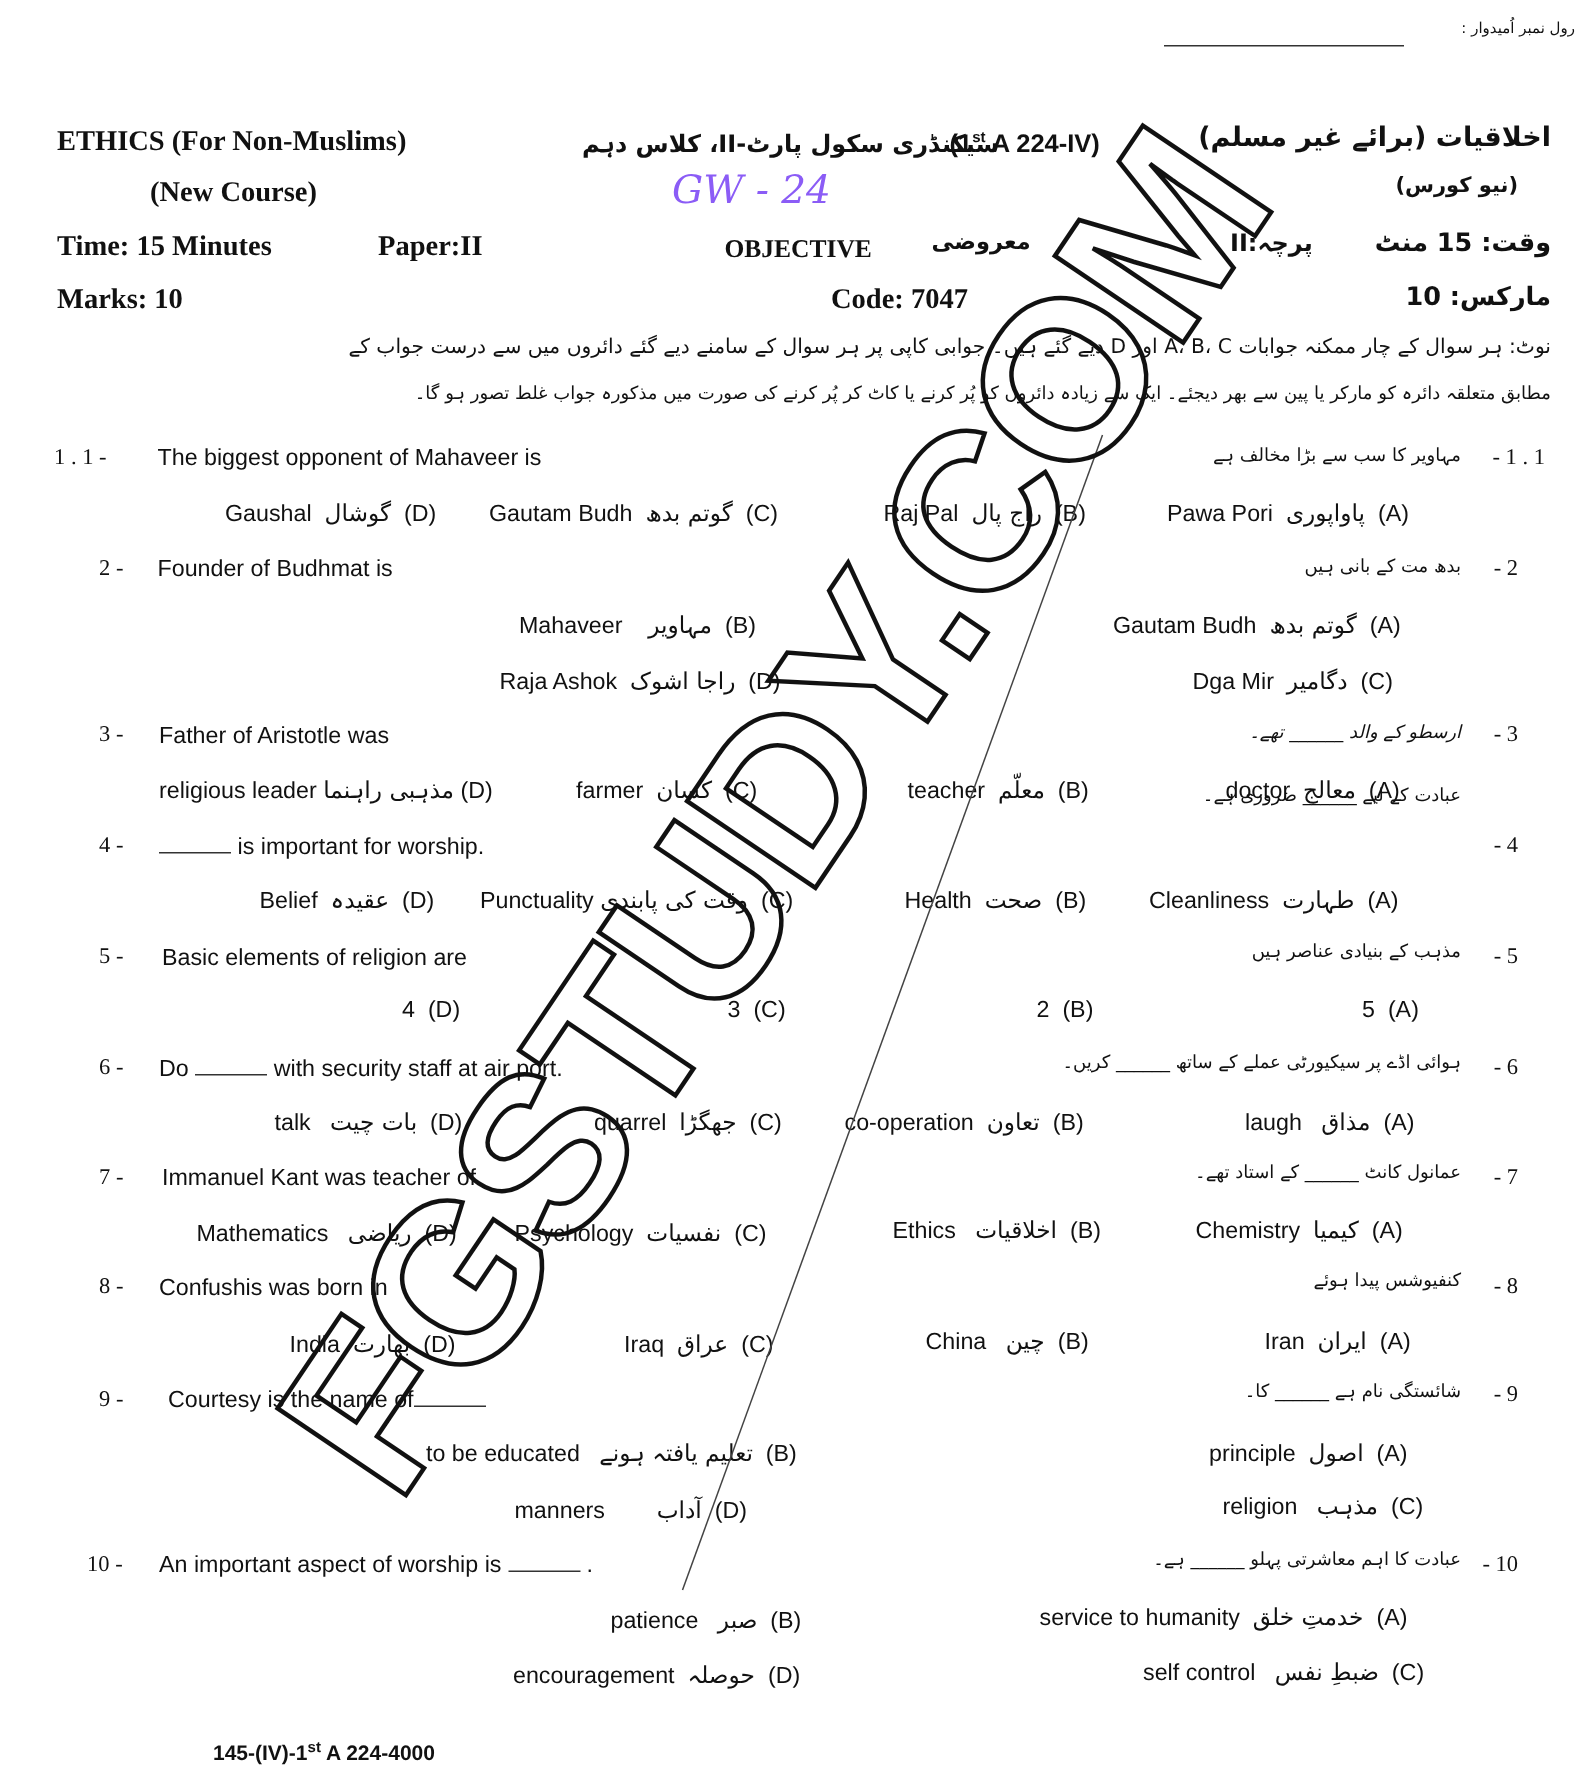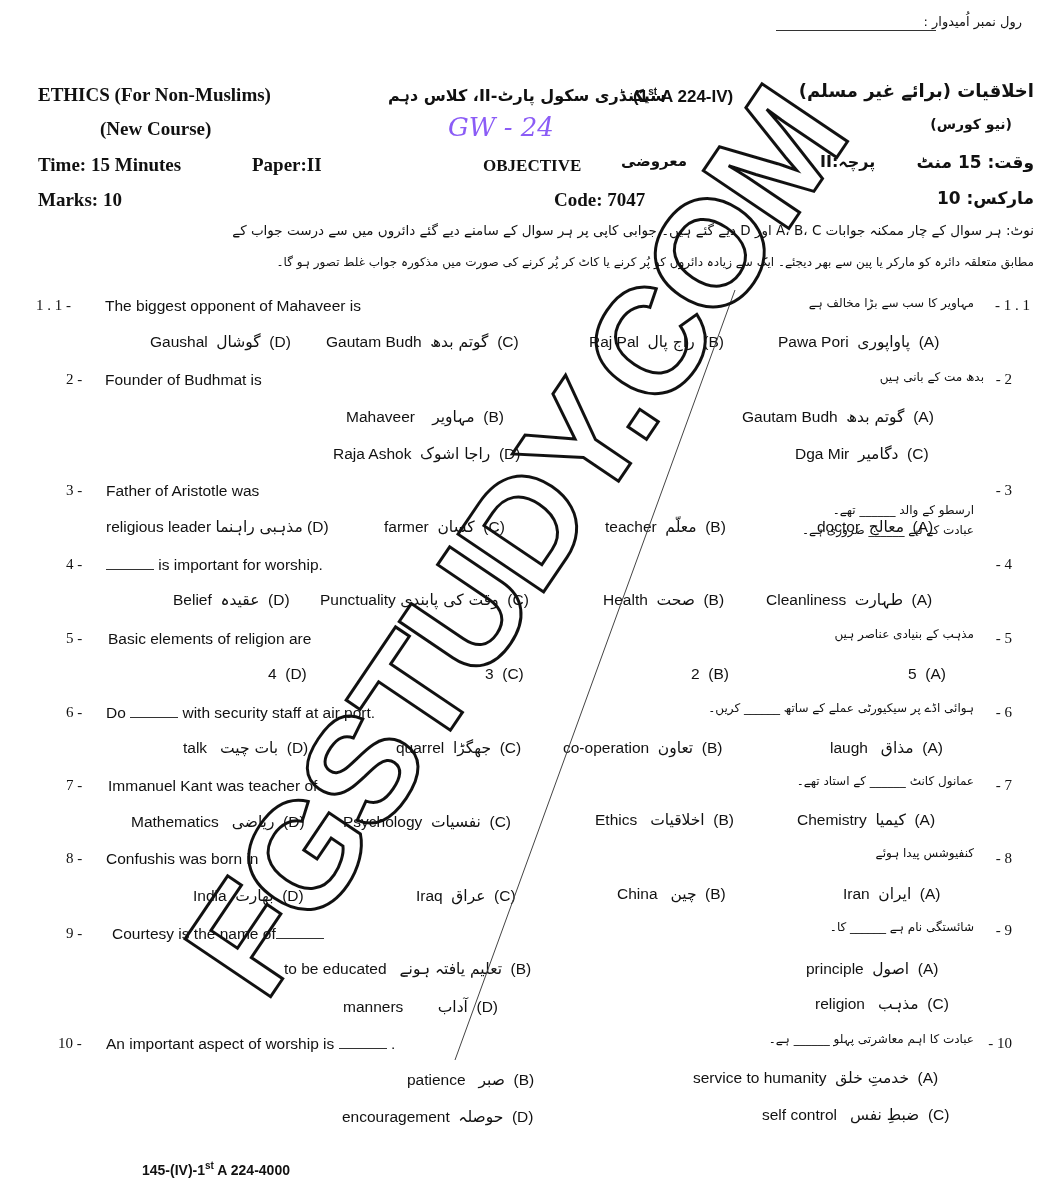--- a/index.html
+++ b/index.html
@@ -12,21 +12,21 @@
   .q { font-size:15.5px; }
   .urdu-q { font-size:12px; }
   .num { font-family: "Liberation Serif", serif; font-size:15px; }
   .blank { display:inline-block; border-bottom:1px solid #333; width:48px; height:1px; vertical-align:baseline; }
   .watermark { position:absolute; left:0; top:0; pointer-events:none; }
   sup { font-size:10px; }
 </style>
 </head>
 <body>
 
-<div class="abs rtl" style="right:30px;top:14px;font-size:13px;text-align:right;">رول نمبر اُمیدوار :</div>
+<div class="abs rtl" style="right:2px;top:14px;font-size:10px;text-align:right;">رول نمبر اُمیدوار :</div>
 <div class="abs" style="left:776px;top:30px;width:160px;border-bottom:1px solid #333;"></div>
 
 <div class="abs serif hdr" style="left:38px;top:84px;">ETHICS (For Non-Muslims)</div>
 <div class="abs serif hdr" style="left:100px;top:118px;">(New Course)</div>
 <div class="abs serif hdr" style="left:38px;top:154px;">Time: 15 Minutes</div>
 <div class="abs serif hdr" style="left:252px;top:154px;">Paper:II</div>
 <div class="abs serif hdr" style="left:38px;top:189px;">Marks: 10</div>
 
 <div class="abs rtl" style="left:388px;top:86px;font-size:16px;font-weight:bold;">سیکنڈری سکول پارٹ-II، کلاس دہم</div>
 <div class="abs sans" style="left:633px;top:86px;font-size:17px;font-weight:bold;"><span>(1</span><sup>st</sup><span> A 224-IV)</span></div>
@@ -49,31 +49,31 @@
 <div class="abs rtl urdu-q" style="right:78px;top:296px;">مہاویر کا سب سے بڑا مخالف ہے</div>
 <div class="abs num" style="right:22px;top:297px;">- 1 . 1</div>
 
 <div class="abs sans q" style="left:150px;top:333px;"><span>Gaushal</span>&nbsp;&nbsp;<span class="rtl">گوشال</span>&nbsp;&nbsp;<span>(D)</span></div>
 <div class="abs sans q" style="left:326px;top:333px;"><span>Gautam Budh</span>&nbsp;&nbsp;<span class="rtl">گوتم بدھ</span>&nbsp;&nbsp;<span>(C)</span></div>
 <div class="abs sans q" style="left:589px;top:333px;"><span>Raj Pal</span>&nbsp;&nbsp;<span class="rtl">راج پال</span>&nbsp;&nbsp;<span>(B)</span></div>
 <div class="abs sans q" style="left:778px;top:333px;"><span>Pawa Pori</span>&nbsp;&nbsp;<span class="rtl">پاواپوری</span>&nbsp;&nbsp;<span>(A)</span></div>
 
 <div class="abs num" style="left:66px;top:371px;">2 -</div>
 <div class="abs sans q" style="left:105px;top:371px;">Founder of Budhmat is</div>
-<div class="abs rtl urdu-q" style="right:68px;top:370px;text-align:right;">بدھ مت کے بانی ہیں</div>
+<div class="abs rtl urdu-q" style="right:78px;top:370px;text-align:right;">بدھ مت کے بانی ہیں</div>
 <div class="abs num" style="right:40px;top:371px;">- 2</div>
 
 <div class="abs sans q" style="left:346px;top:408px;"><span>Mahaveer</span>&nbsp;&nbsp;&nbsp;&nbsp;<span class="rtl">مہاویر</span>&nbsp;&nbsp;<span>(B)</span></div>
 <div class="abs sans q" style="left:742px;top:408px;"><span>Gautam Budh</span>&nbsp;&nbsp;<span class="rtl">گوتم بدھ</span>&nbsp;&nbsp;<span>(A)</span></div>
 <div class="abs sans q" style="left:333px;top:445px;"><span>Raja Ashok</span>&nbsp;&nbsp;<span class="rtl">راجا اشوک</span>&nbsp;&nbsp;<span>(D)</span></div>
 <div class="abs sans q" style="left:795px;top:445px;"><span>Dga Mir</span>&nbsp;&nbsp;<span class="rtl">دگامیر</span>&nbsp;&nbsp;<span>(C)</span></div>
 
 <div class="abs num" style="left:66px;top:482px;">3 -</div>
 <div class="abs sans q" style="left:106px;top:482px;">Father of Aristotle was</div>
-<div class="abs rtl urdu-q" style="right:78px;top:503px;">ارسطو کے والد ______ تھے۔</div>
+<div class="abs rtl urdu-q" style="right:78px;top:481px;font-style:italic;">ارسطو کے والد ______ تھے۔</div>
 <div class="abs num" style="right:40px;top:482px;">- 3</div>
 
 <div class="abs sans q" style="left:106px;top:518px;"><span>religious leader</span>&nbsp;<span class="rtl">مذہبی راہنما</span>&nbsp;<span>(D)</span></div>
 <div class="abs sans q" style="left:384px;top:518px;"><span>farmer</span>&nbsp;&nbsp;<span class="rtl">کسان</span>&nbsp;&nbsp;<span>(C)</span></div>
 <div class="abs sans q" style="left:605px;top:518px;"><span>teacher</span>&nbsp;&nbsp;<span class="rtl">معلّم</span>&nbsp;&nbsp;<span>(B)</span></div>
 <div class="abs sans q" style="left:817px;top:518px;"><span>doctor</span>&nbsp;&nbsp;<span class="rtl">معالج</span>&nbsp;&nbsp;<span>(A)</span></div>
 
 <div class="abs num" style="left:66px;top:556px;">4 -</div>
 <div class="abs sans q" style="left:106px;top:556px;"><span class="blank"></span> <span>is important for worship.</span></div>
 <div class="abs rtl urdu-q" style="right:78px;top:523px;">عبادت کے لیے ______ ضروری ہے۔</div>

